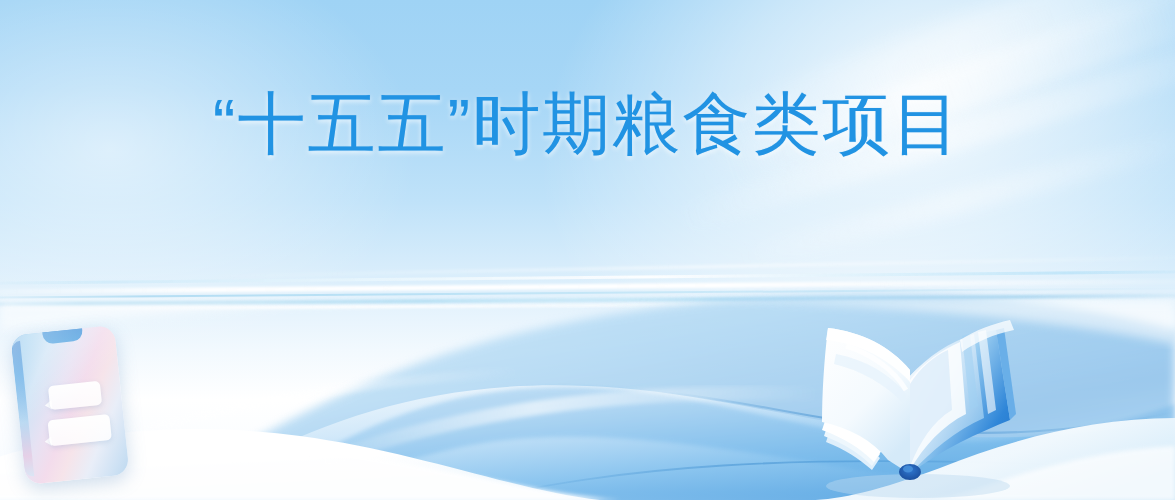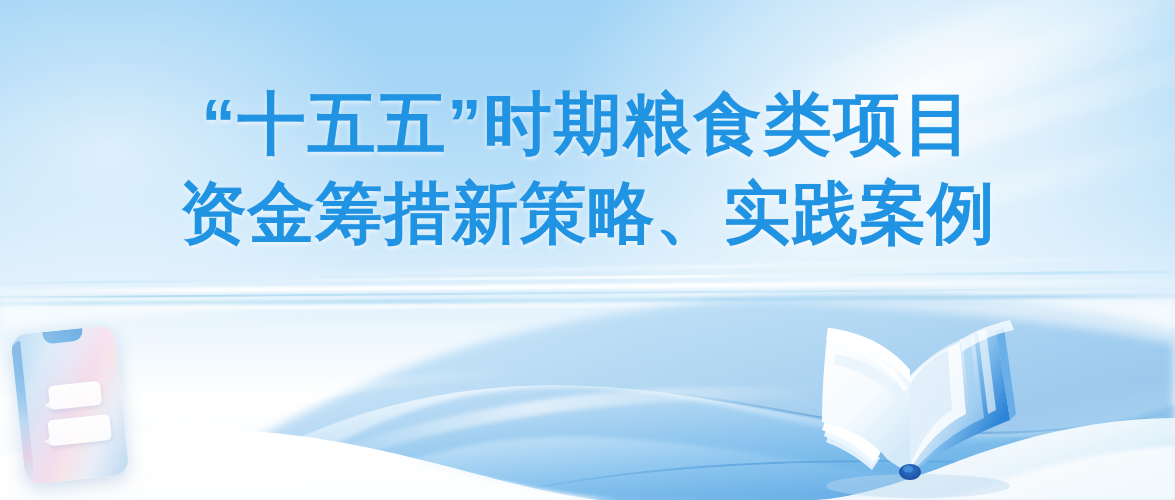--- a/index.html
+++ b/index.html
@@ -110,21 +110,21 @@
   
   .title{
     position:absolute;
     left:0;right:0;top:78px;
     text-align:center;
     z-index:8;
   }
   .title-line{
     display:block;
     color:#2193e3;
-    font-weight:bold;
+    font-weight:normal;
     font-size:68px;
     line-height:90px;
     letter-spacing:2px;
     text-shadow:0 2px 5px rgba(255,255,255,.75), 0 0 1px rgba(33,147,227,.5);
     white-space:nowrap;
   }
   .title-line-2{ font-size:67px; letter-spacing:1px; }
 </style>
 </head>
 <body>
@@ -272,16 +272,15 @@
     <path d="M 150,30 C 166,20 182,14 200,10 L 204,20 C 184,24 166,32 152,42 Z" fill="#ffffff" opacity=".75"></path>
 
     <ellipse cx="100" cy="162" rx="11" ry="8" fill="url(#spine)"></ellipse>
     <ellipse cx="98" cy="159" rx="5" ry="3.5" fill="#4a93dd" opacity=".8"></ellipse>
 
     <path d="M 36,36 C 62,44 84,60 96,80" stroke="#ffffff" stroke-width="5" fill="none" opacity=".75"></path>
   </svg>
 
   <div class="title">
     <span class="title-line title-line-1">“十五五”时期粮食类项目</span>
-    <span class="title-line title-line-2">资金筹措新策略、实践案例</span>
   </div>
 
 </div>
 
 </body></html>

